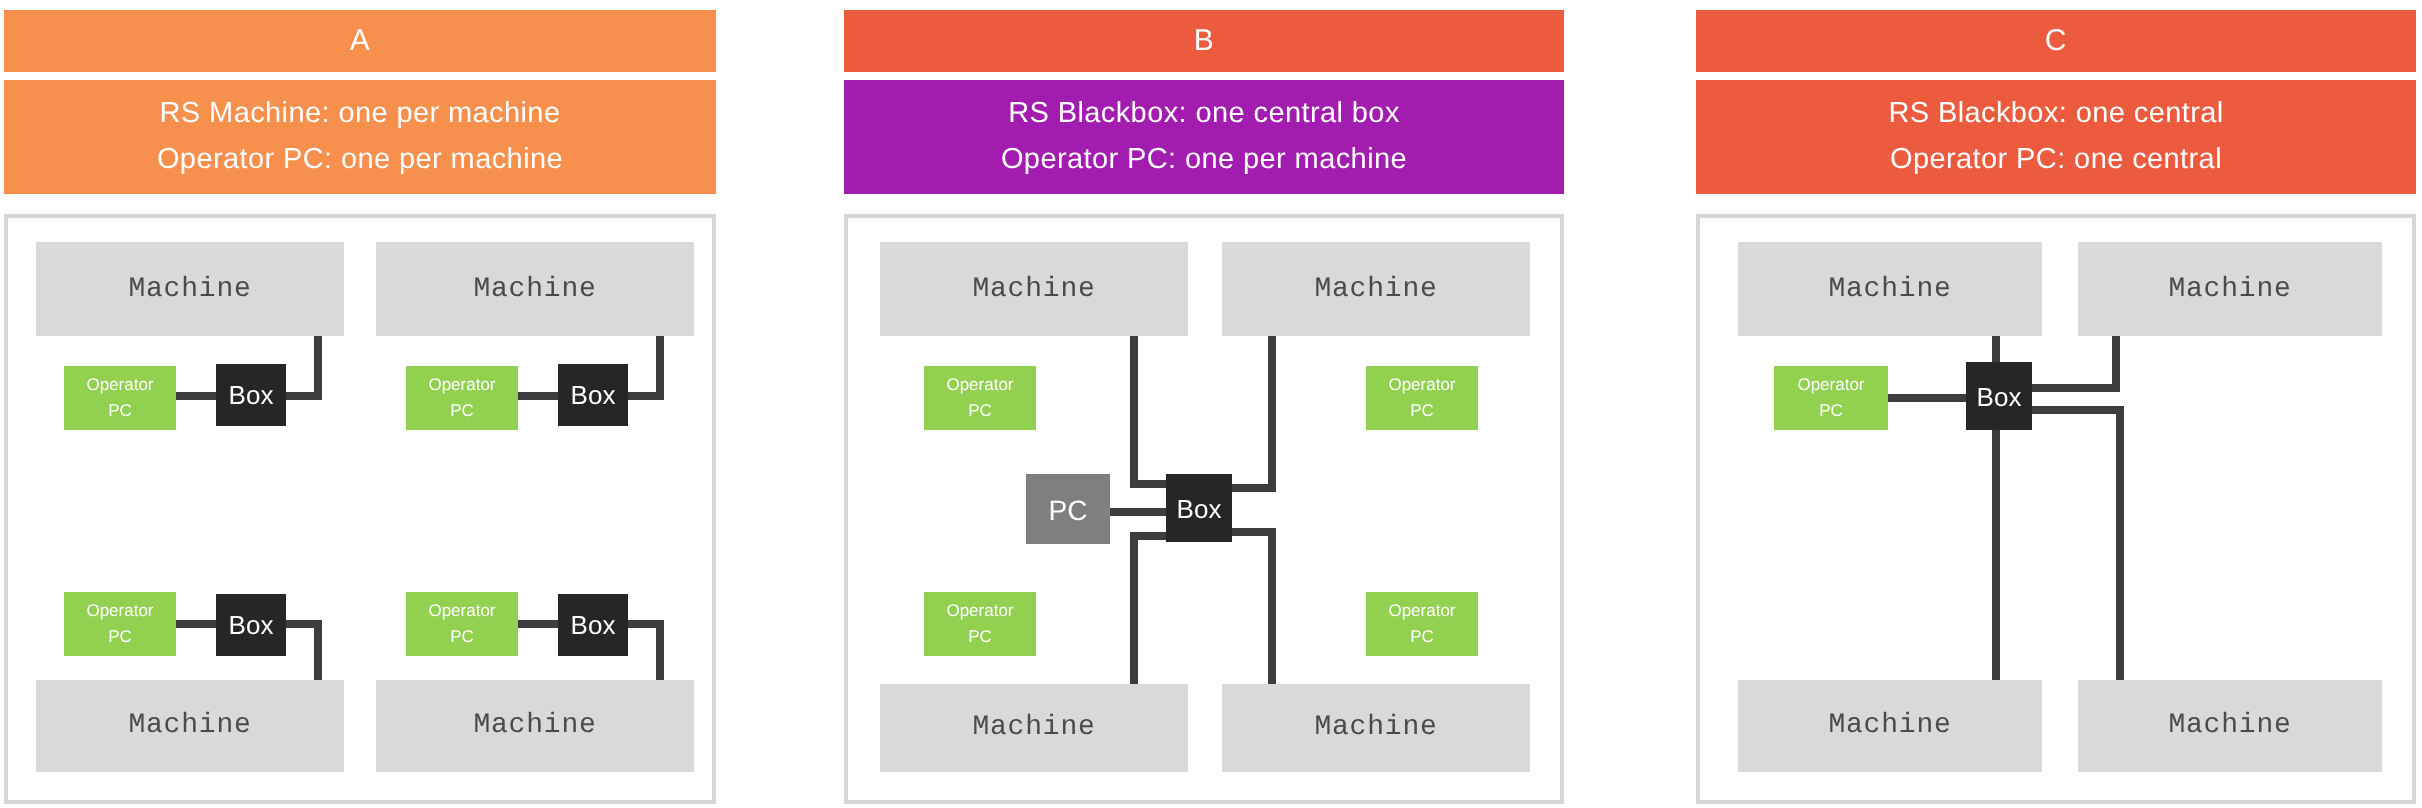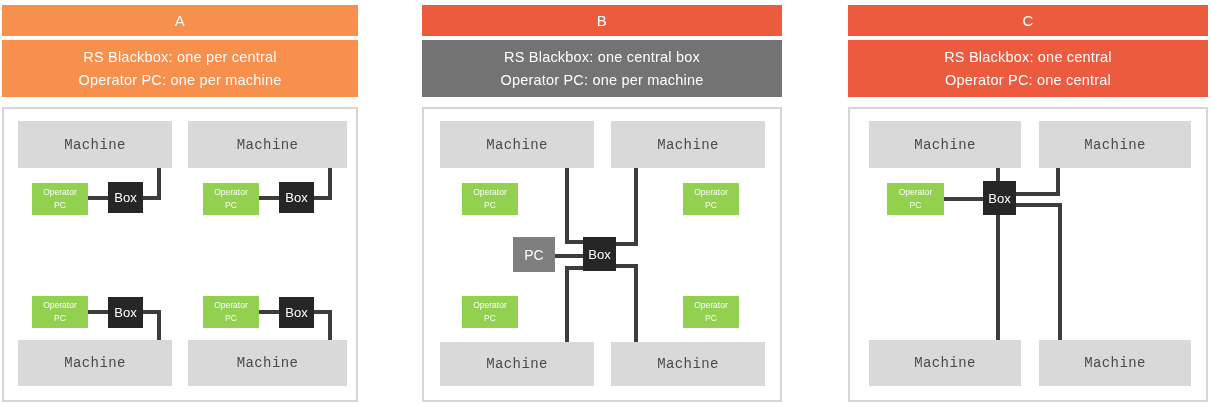--- a/index.html
+++ b/index.html
@@ -39,21 +39,21 @@
     align-items:center; justify-content:center; font-size:14px;
   }
   .line { position:absolute; background:#3d3d3d; }
 </style>
 </head>
 <body>
 
 <section class="panel" style="left:2px; width:356px;">
   <div class="hdr" style="background-color: rgb(247, 143, 77);">A</div>
   <div class="sub" style="background-color: rgb(247, 143, 77);">
-    <div>RS Blackbox: one per central</div>
+    <div>RS Machine: one per machine</div>
     <div>Operator PC: one per machine</div>
   </div>
   <div class="diagram">
 
     <div class="node-machine" style="left:14px;top:12px;width:154px;height:47px;">Machine</div>
     <div class="node-machine" style="left:184px;top:12px;width:159px;height:47px;">Machine</div>
     <div class="node-machine" style="left:14px;top:231px;width:154px;height:46px;">Machine</div>
     <div class="node-machine" style="left:184px;top:231px;width:159px;height:46px;">Machine</div>
 
     <div class="node-green" style="left:28px;top:74px;width:56px;height:32px;">
@@ -89,21 +89,21 @@
     </div>
     <div class="line" style="left:255px;top:201px;width:20px;height:4px;"></div>
     <div class="node-box" style="left:275px;top:188px;width:35px;height:31px;">Box</div>
     <div class="line" style="left:310px;top:201px;width:18px;height:4px;"></div>
     <div class="line" style="left:324px;top:201px;width:4px;height:30px;"></div>
   </div>
 </section>
 
 <section class="panel" style="left:422px; width:360px;">
   <div class="hdr" style="background-color: rgb(237, 91, 62);">B</div>
-  <div class="sub" style="background-color: #737373;">
+  <div class="sub" style="background-color: #a21caf;">
     <div>RS Blackbox: one central box</div>
     <div>Operator PC: one per machine</div>
   </div>
   <div class="diagram">
 
     <div class="node-machine" style="left:16px;top:12px;width:154px;height:47px;">Machine</div>
     <div class="node-machine" style="left:187px;top:12px;width:154px;height:47px;">Machine</div>
     <div class="node-machine" style="left:16px;top:233px;width:154px;height:44px;">Machine</div>
     <div class="node-machine" style="left:187px;top:233px;width:154px;height:44px;">Machine</div>
 

